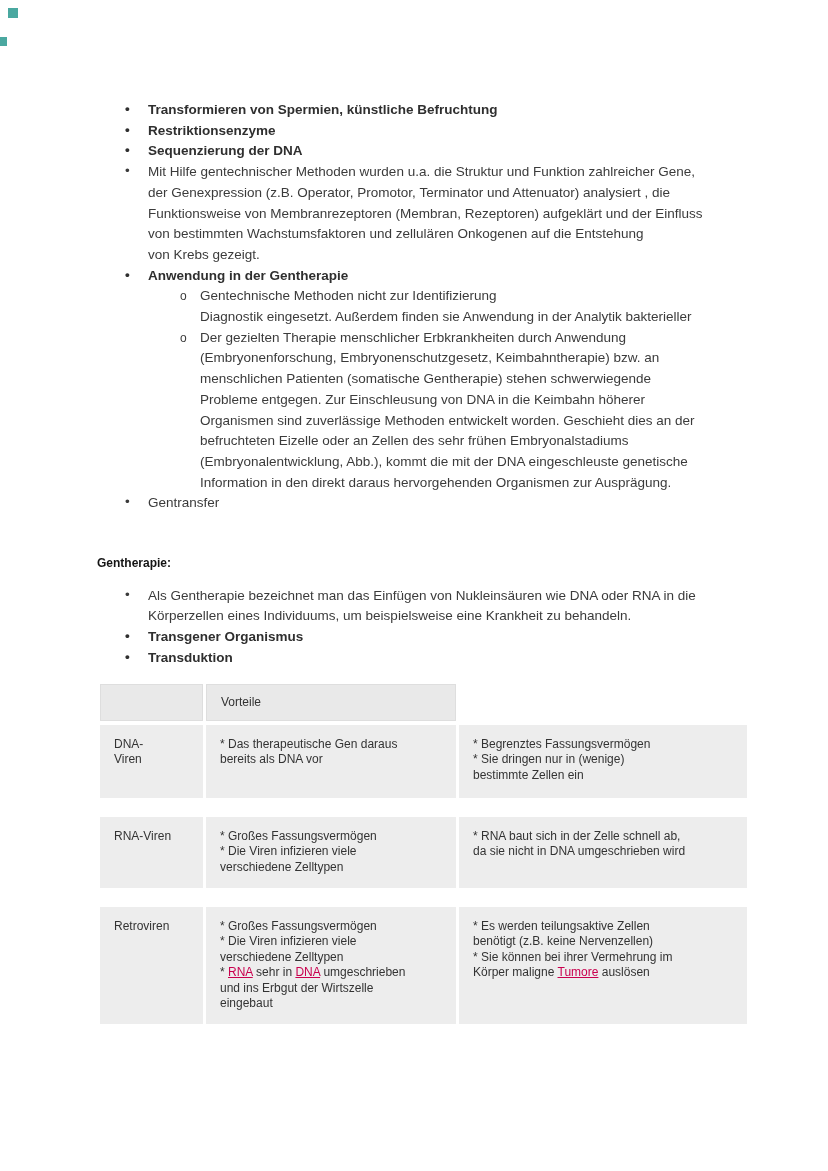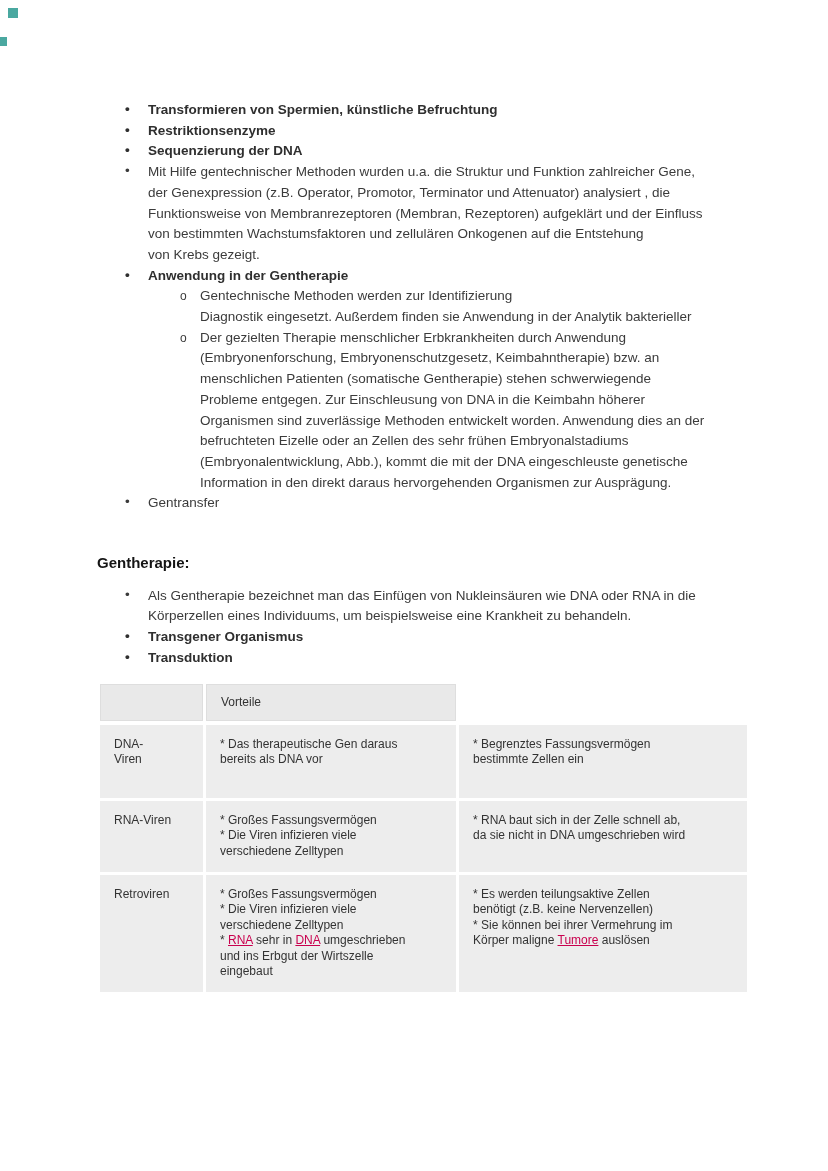--- a/index.html
+++ b/index.html
@@ -17,26 +17,26 @@
 
   .content{
     position:absolute;left:97px;top:100px;width:648px;
     font-size:13.5px;line-height:20.7px;
   }
   .li{position:relative;padding-left:51px;}
   .li .mk{position:absolute;left:28px;top:-1px;}
   .li.b2{padding-left:103px;}
   .li.b2 .mk{left:83px;top:0;font-size:12px;}
   .kw{font-weight:bold;color:#2f2f2f;}
-  .heading{font-weight:bold;font-size:15px;color:#141414;margin-top:39px;margin-bottom:12px;}
+  .heading{font-weight:bold;font-size:12px;color:#141414;margin-top:39px;margin-bottom:12px;}
 
   .vtable{margin-left:3px;margin-top:15px;width:644px;font-size:12px;line-height:15.5px;color:#333;}
   .tgrid{display:grid;grid-template-columns:103px 250px 288px;column-gap:3px;}
   .thead{margin-bottom:4px;}
-  .tbody{row-gap:3px;}
+  .tbody{row-gap:19px;}
   .hc{background:#e9e9e9;border:1px solid #dedede;box-sizing:border-box;height:37px;padding:10px 12px 0 14px;}
   .hc.empty3{background:transparent;border:none;}
   .cell{background:#ededed;box-sizing:border-box;padding:12px 14px;vertical-align:top;}
   .r1{min-height:73px;}
   .r2{min-height:71px;}
   .r3{min-height:111px;}
   a.doclink{color:#c9004e;text-decoration:underline;cursor:pointer;}
 </style>
 </head>
 <body>
@@ -71,33 +71,33 @@
   </div>
 
   <div class="li kw">
     <span class="mk">•</span>
     <span>Anwendung in der Gentherapie</span>
   </div>
 
   <div class="li b2">
     <span class="mk">o</span>
     <div>
-      <div>Gentechnische Methoden werden zur Identifizierung</div>
+      <div>Gentechnische Methoden nicht zur Identifizierung</div>
       <div>Diagnostik eingesetzt. Außerdem finden sie Anwendung in der Analytik bakterieller</div>
     </div>
   </div>
 
   <div class="li b2">
     <span class="mk">o</span>
     <div>
       <div>Der gezielten Therapie menschlicher Erbkrankheiten durch Anwendung</div>
       <div>(Embryonenforschung, Embryonenschutzgesetz, Keimbahntherapie) bzw. an</div>
       <div>menschlichen Patienten (somatische Gentherapie) stehen schwerwiegende</div>
       <div>Probleme entgegen. Zur Einschleusung von DNA in die Keimbahn höherer</div>
-      <div>Organismen sind zuverlässige Methoden entwickelt worden. Anwendung dies an der</div>
+      <div>Organismen sind zuverlässige Methoden entwickelt worden. Geschieht dies an der</div>
       <div>befruchteten Eizelle oder an Zellen des sehr frühen Embryonalstadiums</div>
       <div>(Embryonalentwicklung, Abb.), kommt die mit der DNA eingeschleuste genetische</div>
       <div>Information in den direkt daraus hervorgehenden Organismen zur Ausprägung.</div>
     </div>
   </div>
 
   <div class="li">
     <span class="mk">•</span>
     <span>Gentransfer</span>
   </div>
@@ -131,20 +131,21 @@
       <div class="cell r1">
         <div>DNA-</div>
         <div>Viren</div>
       </div>
       <div class="cell r1">
         <div>* Das therapeutische Gen daraus</div>
         <div>bereits als DNA vor</div>
       </div>
       <div class="cell r1">
         <div>* Begrenztes Fassungsvermögen</div>
+        <div>* Sie dringen nur in (wenige)</div>
         <div>bestimmte Zellen ein</div>
       </div>
 
       <div class="cell r2">
         <div>RNA-Viren</div>
       </div>
       <div class="cell r2">
         <div>* Großes Fassungsvermögen</div>
         <div>* Die Viren infizieren viele</div>
         <div>verschiedene Zelltypen</div>

